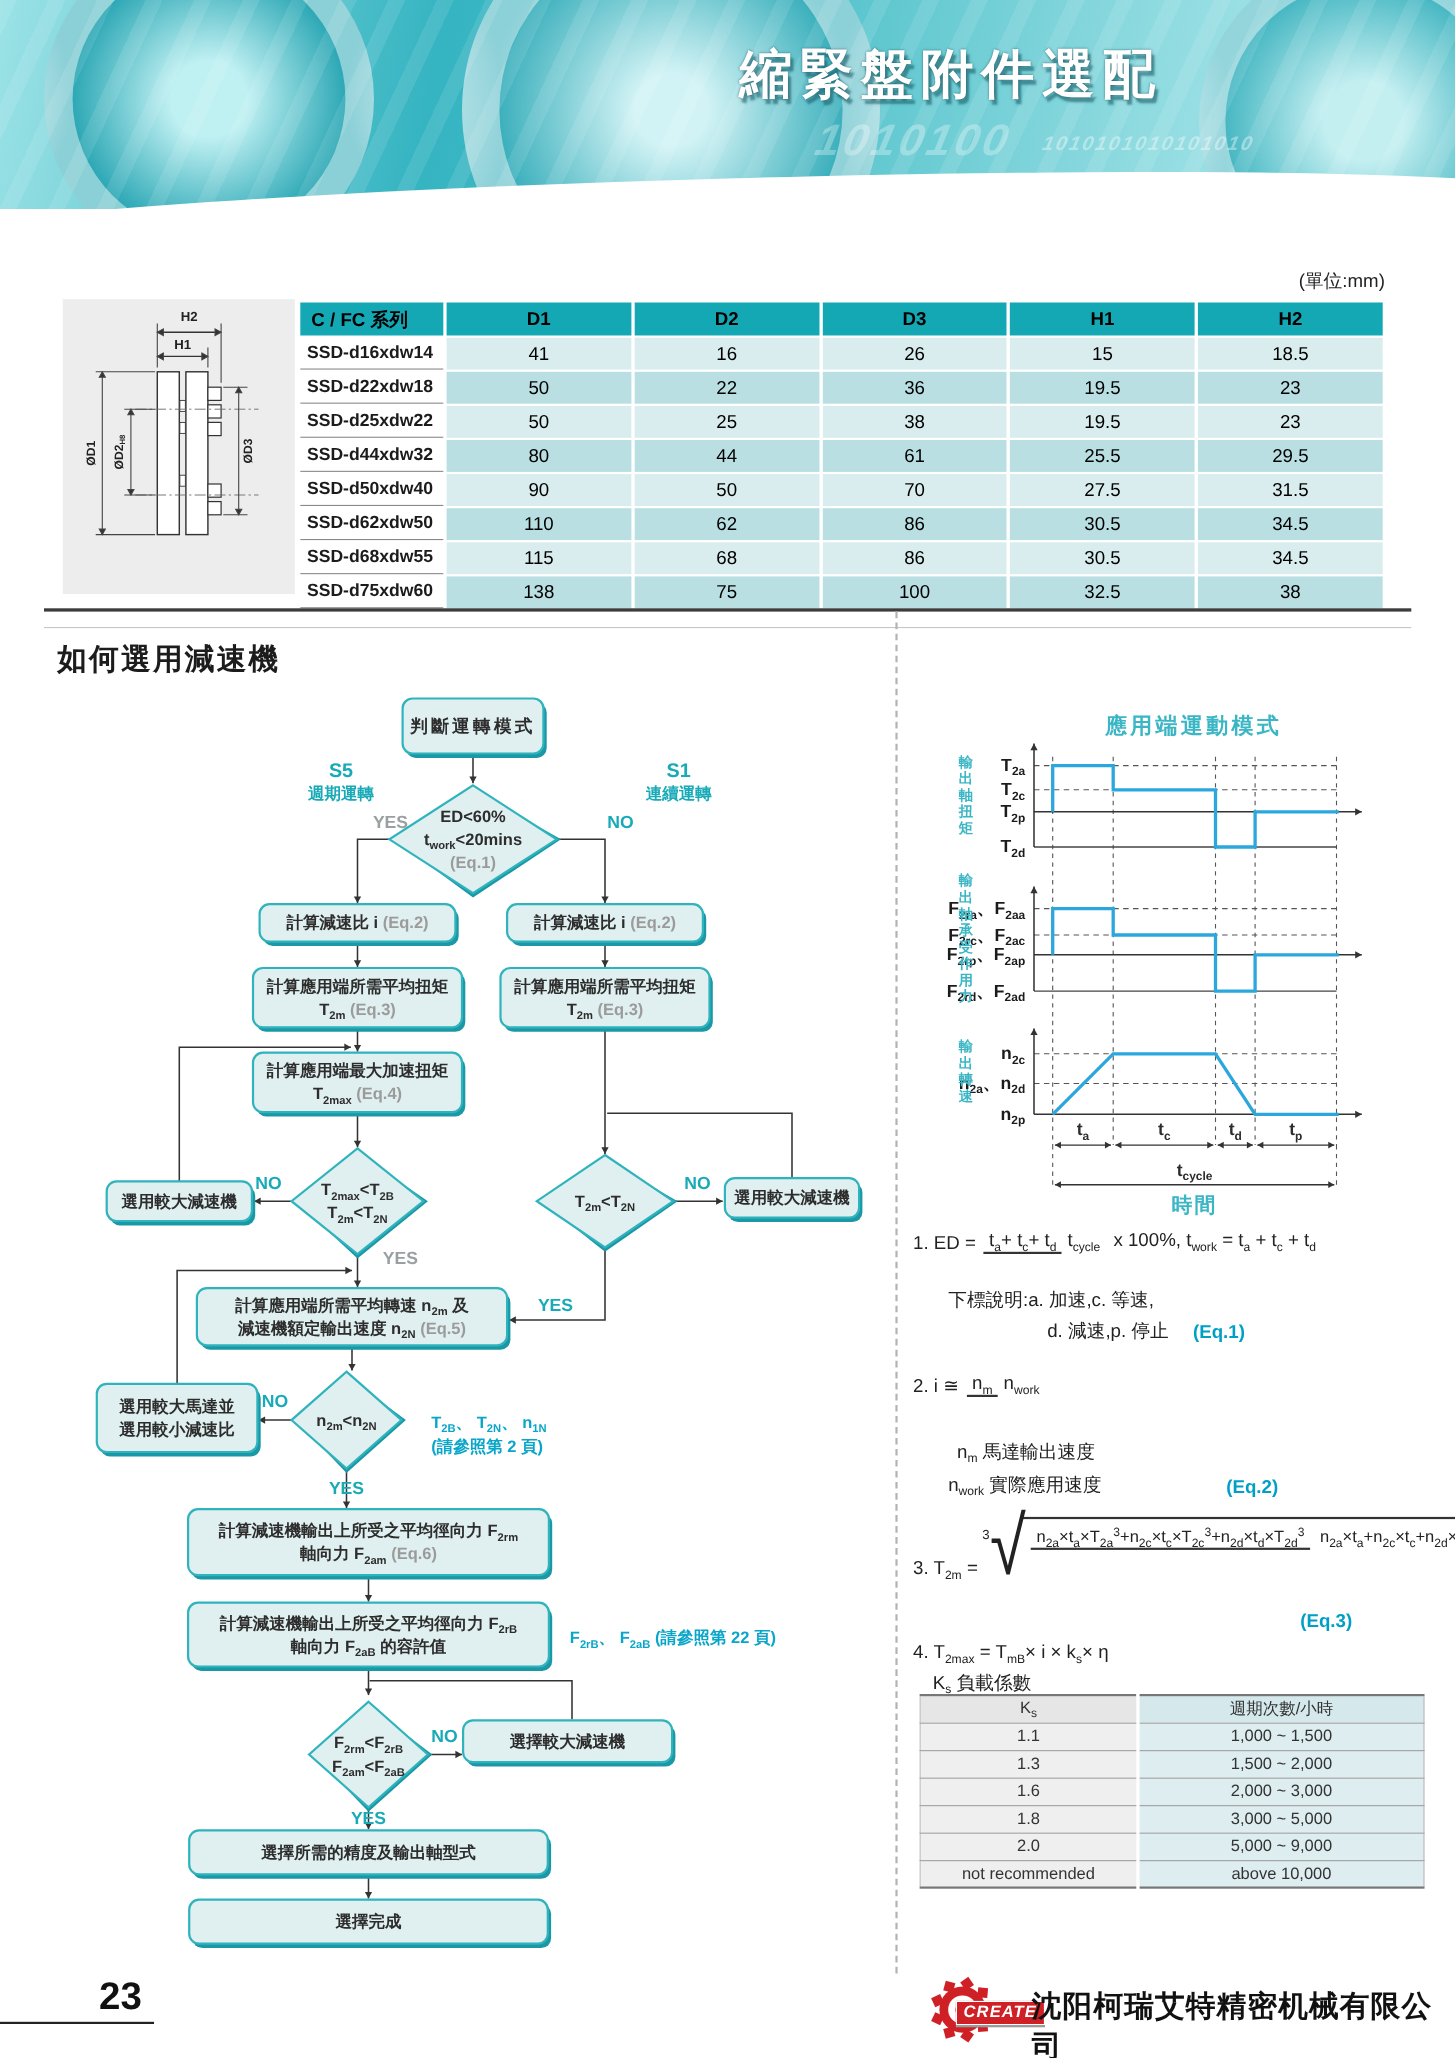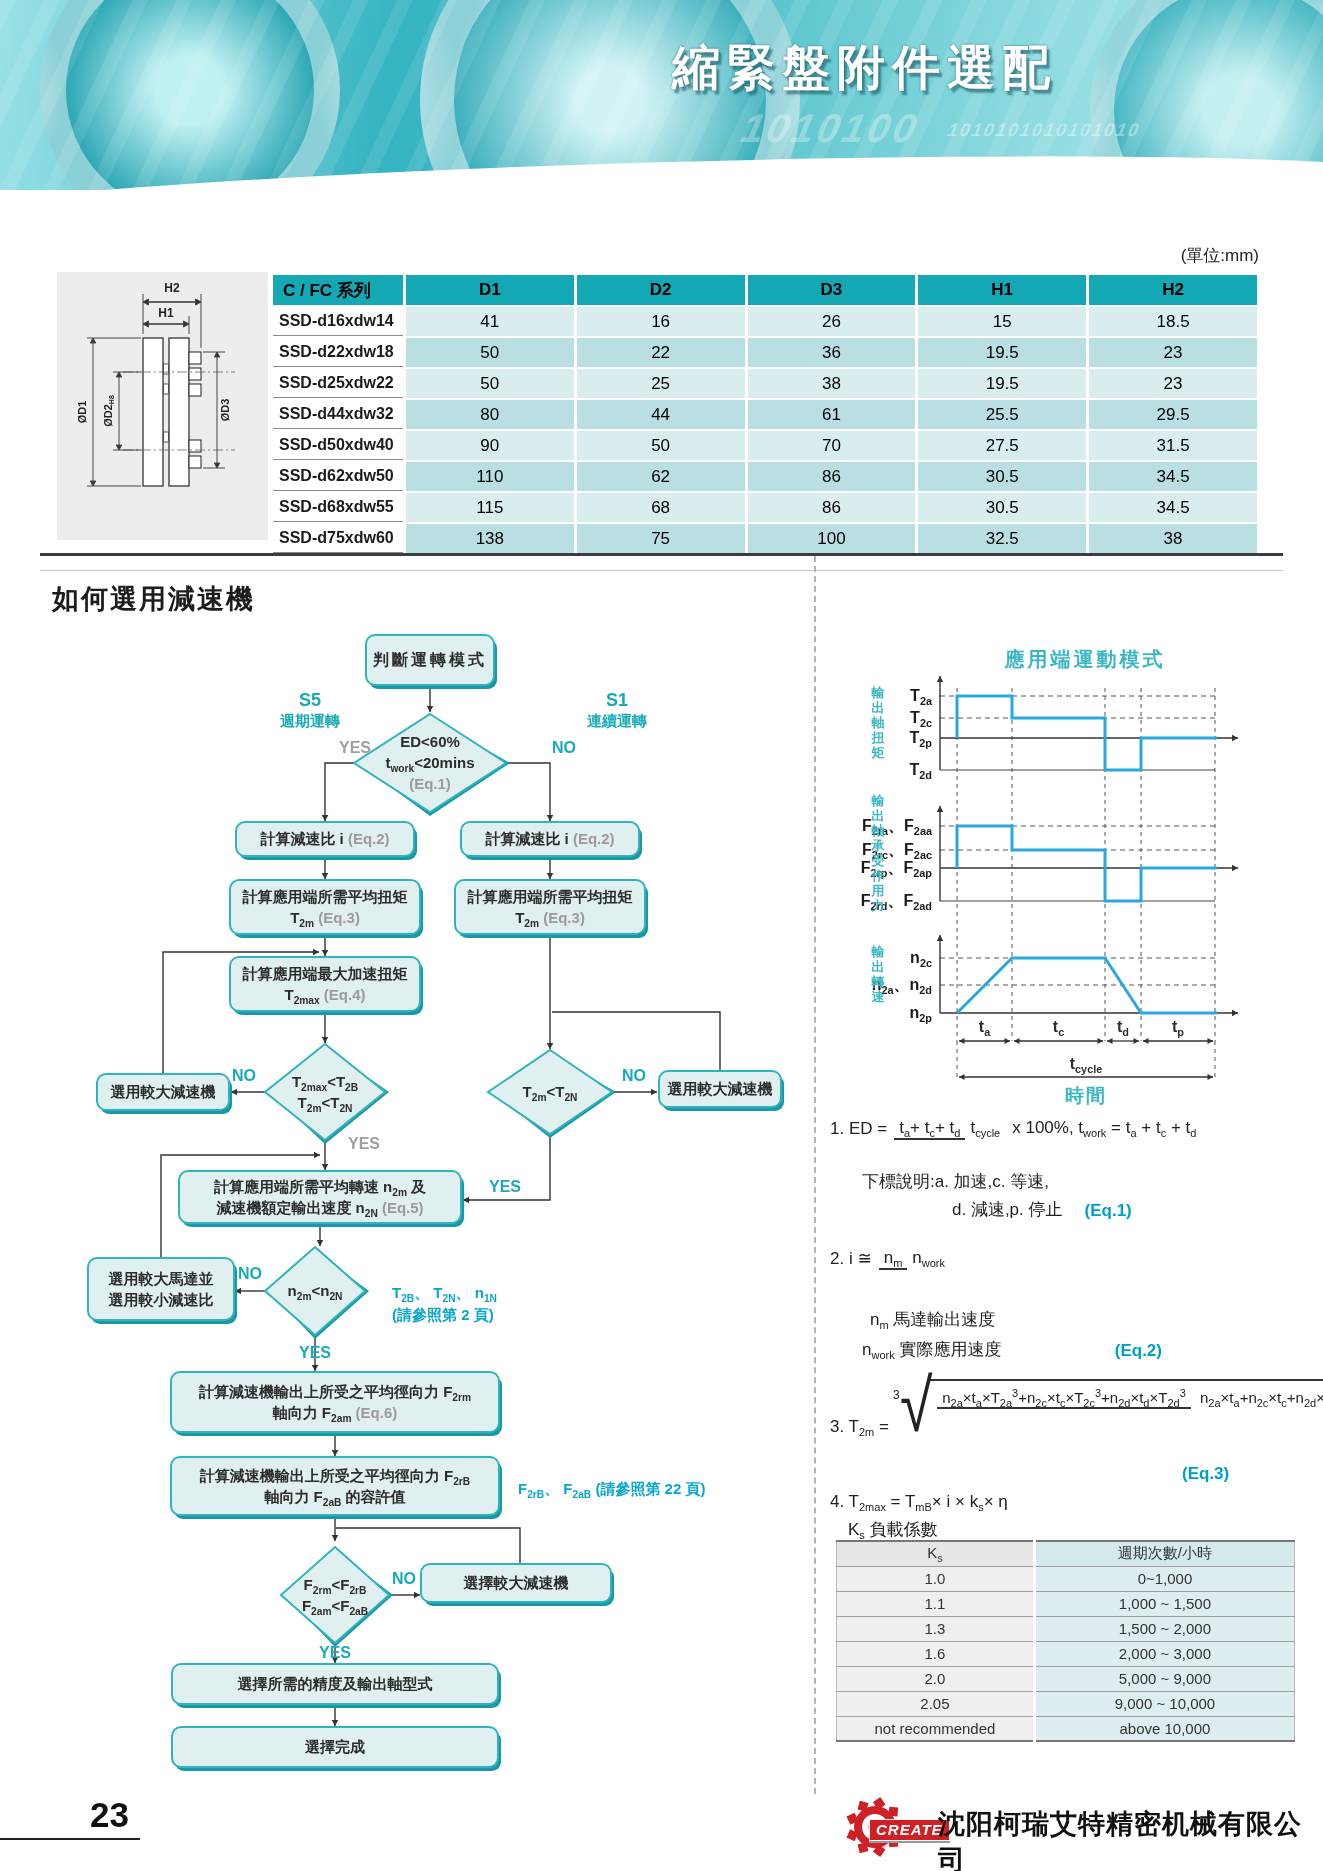--- a/index.html
+++ b/index.html
@@ -544,42 +544,38 @@
     <div class="ks-title" style="left:26px;top:406px">K<sub>s</sub> 負載係數</div>
     <table class="ks-table" style="left:14px;top:428px">
       <thead>
           <tr id="ks-thead-row">
             <th class="c1">K<sub>s</sub></th>
             <th class="c2">週期次數/小時</th>
           </tr>
         </thead>
       <tbody id="ks-tbody">
           <tr>
-            <td class="c1">1.0</td>
-            <td class="c2">0~1,000</td>
-          </tr>
-          <tr>
             <td class="c1">1.1</td>
             <td class="c2">1,000 ~ 1,500</td>
           </tr>
           <tr>
             <td class="c1">1.3</td>
             <td class="c2">1,500 ~ 2,000</td>
           </tr>
           <tr>
             <td class="c1">1.6</td>
             <td class="c2">2,000 ~ 3,000</td>
           </tr>
           <tr>
+            <td class="c1">1.8</td>
+            <td class="c2">3,000 ~ 5,000</td>
+          </tr>
+          <tr>
             <td class="c1">2.0</td>
             <td class="c2">5,000 ~ 9,000</td>
-          </tr>
-          <tr>
-            <td class="c1">2.05</td>
-            <td class="c2">9,000 ~ 10,000</td>
           </tr>
           <tr>
             <td class="c1">not recommended</td>
             <td class="c2">above 10,000</td>
           </tr>
         </tbody>
     </table>
   </div>
 
   <div class="pageno">23</div>

